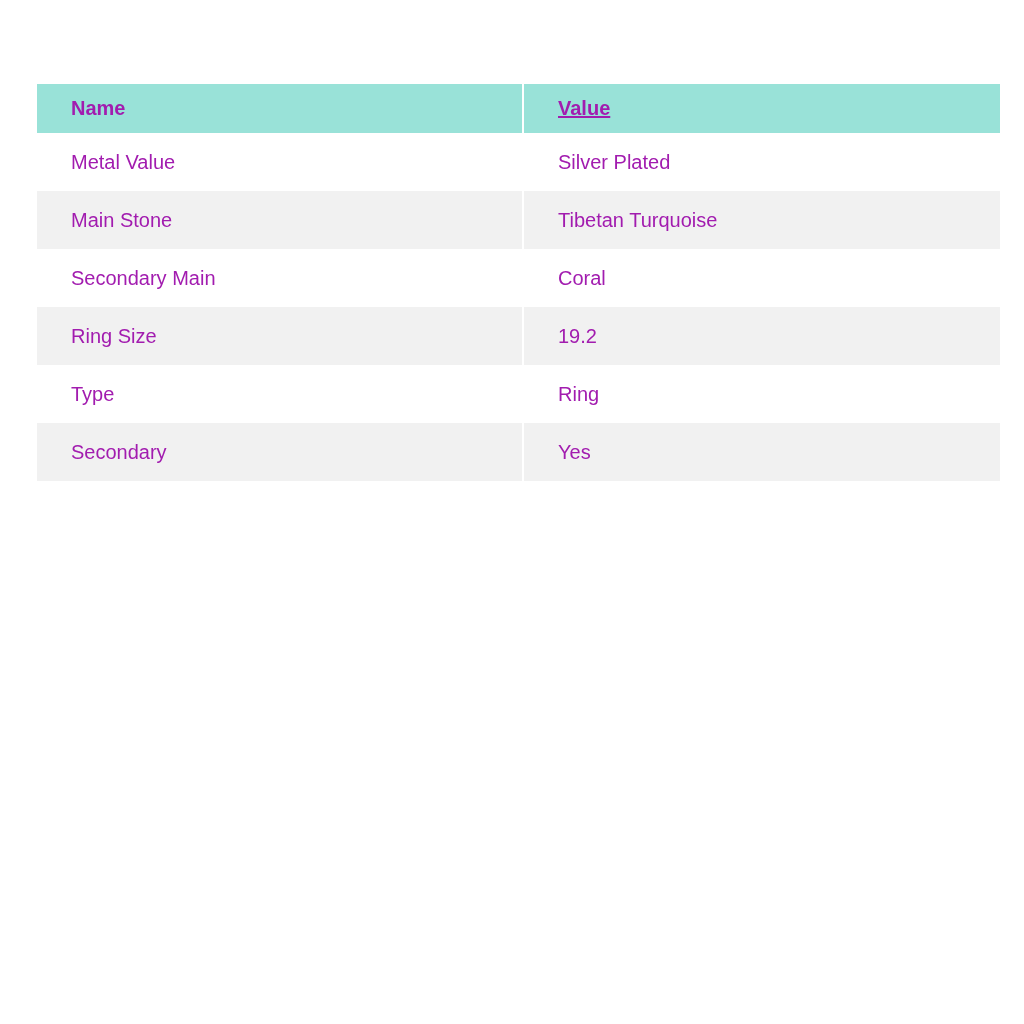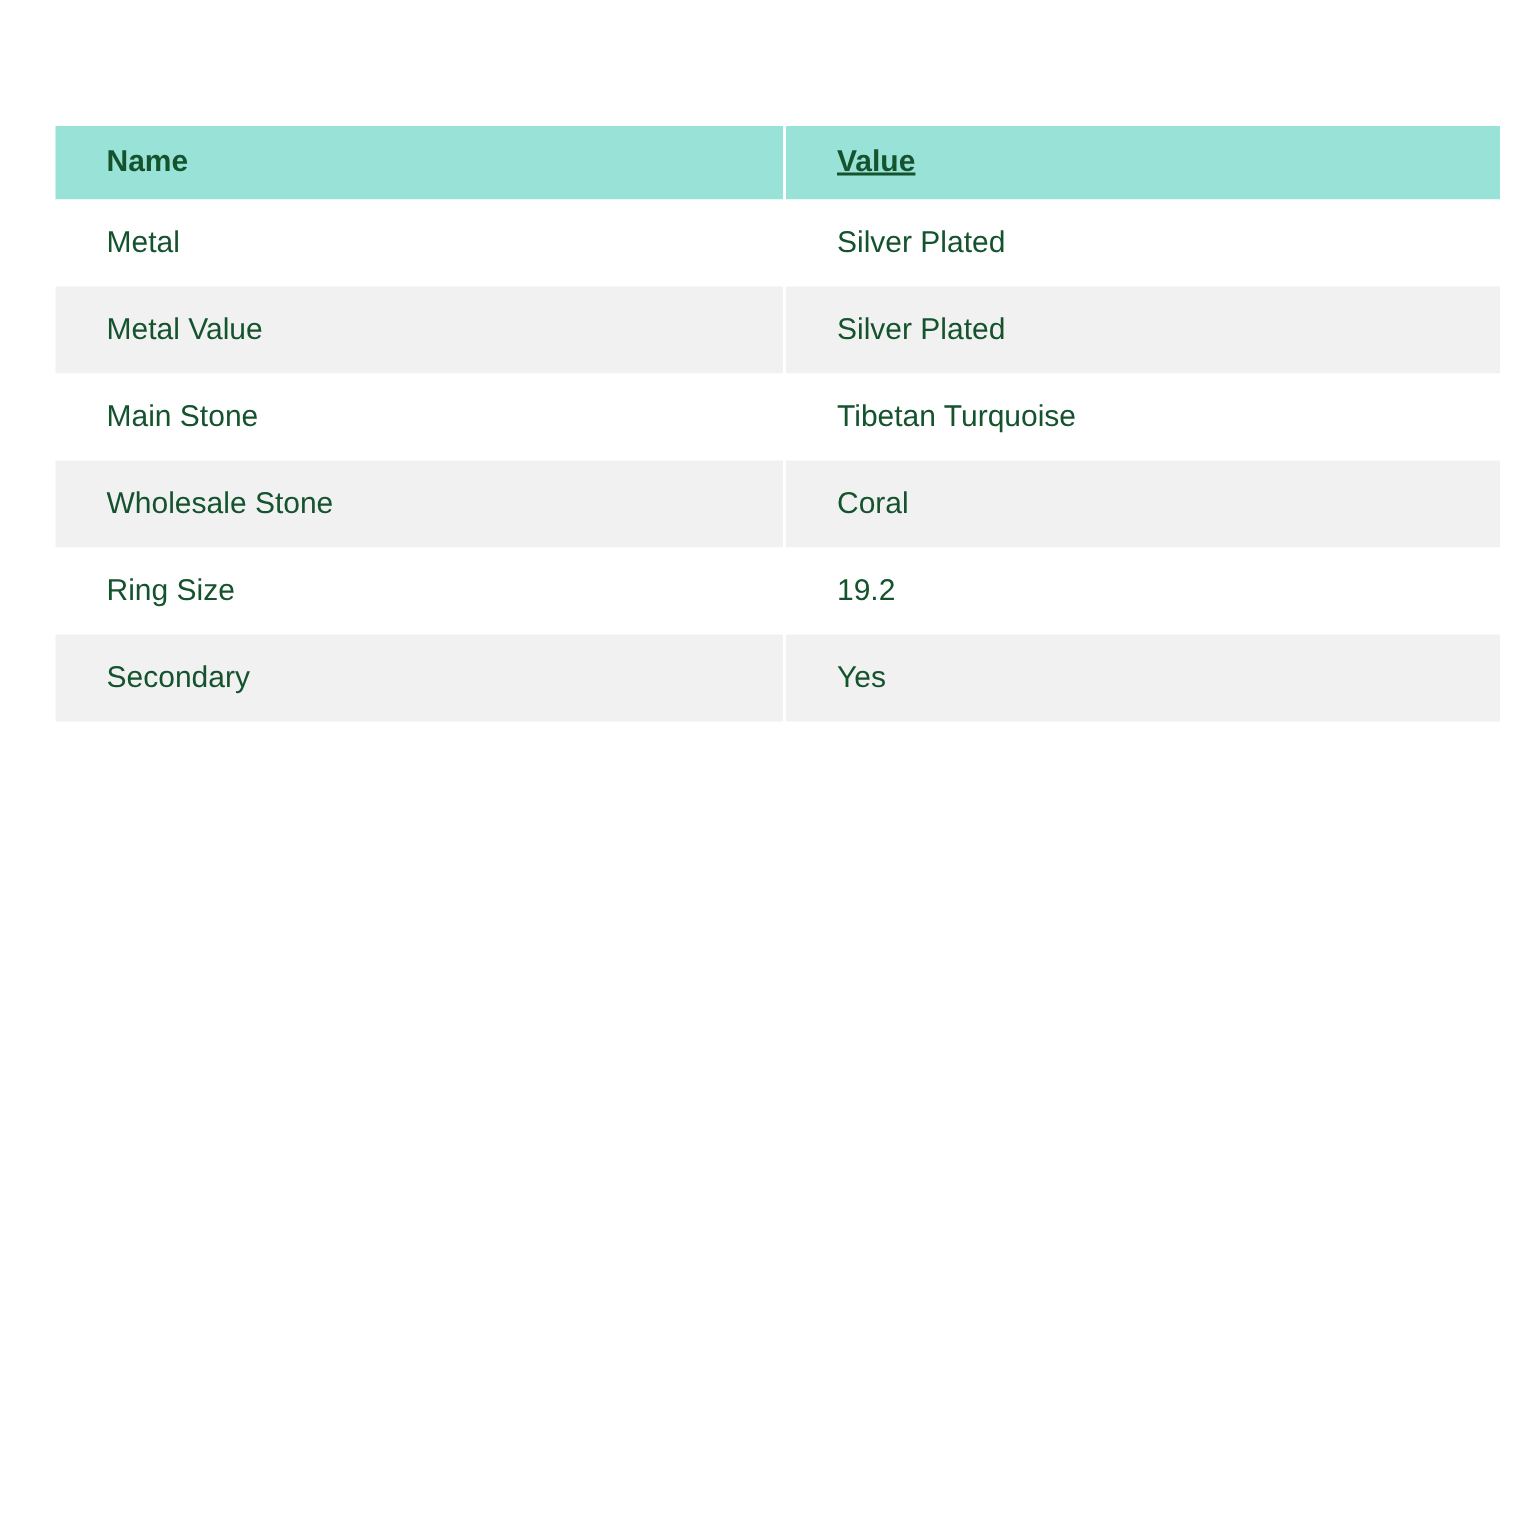--- a/index.html
+++ b/index.html
@@ -19,21 +19,21 @@
     position: absolute;
     top: 84px;
     left: 37px;
     width: 963px;
   }
   table.spec-table {
     width: 100%;
     border-collapse: collapse;
     table-layout: fixed;
     font-size: 20px;
-    color: #14532d;
+    color: #a21caf;
   }
   table.spec-table col.col-name  { width: 486px; }
   table.spec-table col.col-value { width: 477px; }
 
   table.spec-table thead th {
     height: 49px;
     text-align: left;
     font-weight: 600;
     padding: 0 0 0 34px;
     vertical-align: middle;
@@ -69,38 +69,38 @@
         <col class="col-value">
       </colgroup>
       <thead>
         <tr>
           <th id="th-name" style="background: rgb(153, 226, 216);">Name</th>
           <th id="th-value" style="background: rgb(153, 226, 216); text-decoration: underline;">Value</th>
         </tr>
       </thead>
       <tbody id="spec-tbody">
           <tr>
-            <td>Metal</td>
-            <td>Silver Plated</td>
-          </tr>
-          <tr>
             <td>Metal Value</td>
             <td>Silver Plated</td>
           </tr>
           <tr>
             <td>Main Stone</td>
             <td>Tibetan Turquoise</td>
           </tr>
           <tr>
-            <td>Wholesale Stone</td>
+            <td>Secondary Main</td>
             <td>Coral</td>
           </tr>
           <tr>
             <td>Ring Size</td>
             <td>19.2</td>
+          </tr>
+          <tr>
+            <td>Type</td>
+            <td>Ring</td>
           </tr>
           <tr>
             <td>Secondary</td>
             <td>Yes</td>
           </tr>
         </tbody>
     </table>
   </div>
 </div>
 

